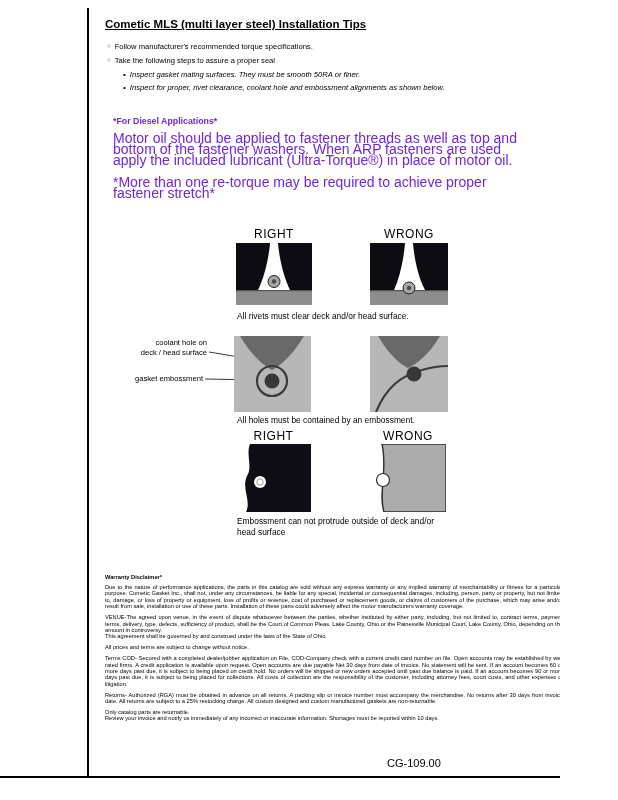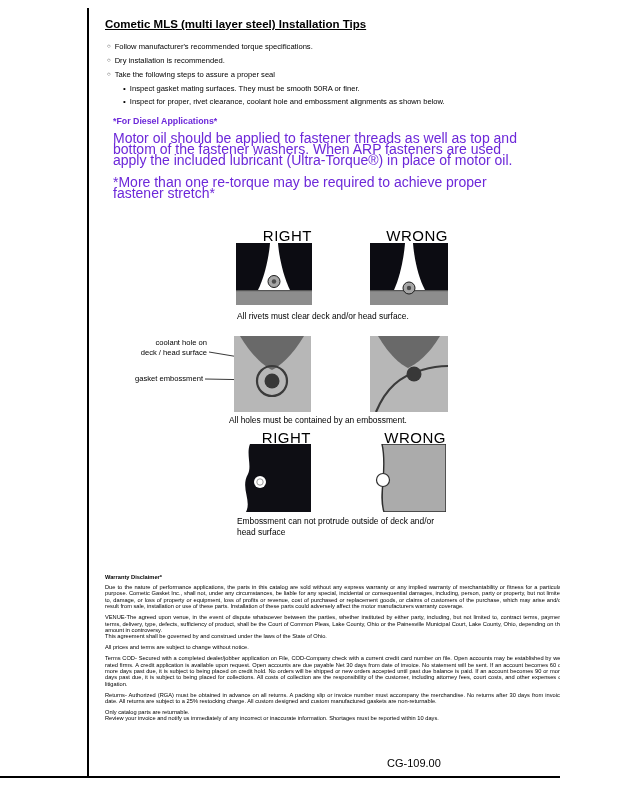--- a/index.html
+++ b/index.html
@@ -10,30 +10,30 @@
   .rule-v{position:absolute;left:87px;top:8px;width:1.5px;height:768px;background:#000;}
   .rule-h{position:absolute;left:0px;top:776px;width:612px;height:1.5px;background:#000;}
 
   .title{
     position:absolute;left:105px;top:18px;margin:0;
     font-size:11.5px;font-weight:bold;text-decoration:underline;color:#000;
   }
 
   .bullets{position:absolute;left:107px;top:40px;width:470px;font-size:7.6px;color:#000;}
   .b-row{line-height:13px;white-space:nowrap;}
-  .b-sub{margin-left:16px;}
+  .b-sub{margin-left:16px;font-style:italic;}
   .m1::before{content:"\25CB";font-size:6px;margin-right:4px;position:relative;top:-1px;}
   .m2::before{content:"\2022";font-size:8px;margin-right:4px;}
 
   .diesel{position:absolute;left:113px;top:116px;width:424px;color:#6d28d9;}
   .diesel h2{margin:0 0 7px 0;font-size:8.8px;font-weight:bold;}
   .diesel p{margin:0 0 11px 0;font-size:14px;line-height:11px;}
   .diesel p.note{margin-bottom:5px;}
 
-  .fig-label{position:absolute;font-size:15px;letter-spacing:0.5px;color:#000;text-align:right;}
+  .fig-label{position:absolute;font-size:12px;letter-spacing:0.5px;color:#000;text-align:center;}
   .fig-caption{position:absolute;font-size:8.4px;color:#000;}
   .pointer-label{position:absolute;font-size:7.6px;color:#000;text-align:right;line-height:10px;}
   svg.fig{position:absolute;display:block;}
 
   .warranty{position:absolute;left:105px;top:574px;width:458px;color:#000;}
   .warranty h3{margin:0 0 4px 0;font-size:5.7px;font-weight:bold;}
   .warranty p{margin:0 0 4.5px 0;font-size:5.7px;line-height:6.4px;text-align:justify;}
   .warranty p.tight{margin-bottom:0;}
   .warranty p.last{margin-bottom:0;}
 
@@ -44,21 +44,20 @@
 
 <div class="page">
 
   <div class="rule-v"></div>
   <div class="rule-h"></div>
 
   <h1 class="title">Cometic MLS (multi layer steel) Installation Tips</h1>
 
   <div class="bullets">
     <div class="b-row"><span class="m1"></span><span>Follow manufacturer's recommended torque specifications.</span></div>
-    <div class="b-row"><span class="m1"></span><span>Dry installation is recommended.</span></div>
     <div class="b-row"><span class="m1"></span><span>Take the following steps to assure a proper seal</span></div>
     <div class="b-row b-sub"><span class="m2"></span><span>Inspect gasket mating surfaces.  They must be smooth 50RA or finer.</span></div>
     <div class="b-row b-sub"><span class="m2"></span><span>Inspect for proper, rivet clearance, coolant hole and embossment alignments as shown below.</span></div>
   </div>
 
   <div class="diesel">
     <h2>*For Diesel Applications*</h2>
     <p>Motor oil should be applied to fastener threads as well as top and bottom of the fastener washers. When ARP fasteners are used apply the included lubricant (Ultra-Torque®) in place of motor oil.</p>
     <p class="note">*More than one re-torque may be required to achieve proper fastener stretch*</p>
   </div>
@@ -102,21 +101,21 @@
     <path d="M6,0 C18,20 30,30 38,34 C46,30 58,20 70,0 Z" fill="#696969"></path>
     <circle cx="38" cy="45" r="15" fill="none" stroke="#3b3b3b" stroke-width="2.2"></circle>
     <circle cx="38" cy="45" r="7.5" fill="#383838"></circle>
   </svg>
   <svg class="fig" style="left:370px;top:336px;" width="78" height="76" viewBox="0 0 78 76">
     <rect width="78" height="76" fill="#b7b7b7"></rect>
     <path d="M8,0 C20,20 30,28 38,32 C46,28 58,20 70,0 Z" fill="#696969"></path>
     <path d="M6,76 C16,52 30,40 52,34 C62,31 70,30 78,30" fill="none" stroke="#3b3b3b" stroke-width="2.2"></path>
     <circle cx="44" cy="38" r="7.5" fill="#383838"></circle>
   </svg>
-  <div class="fig-caption" style="left:229px;top:415px;">All holes must be contained by an embossment.</div>
+  <div class="fig-caption" style="left:237px;top:415px;">All holes must be contained by an embossment.</div>
 
   <div class="fig-label" style="left:236px;top:429px;width:75px;">RIGHT</div>
   <div class="fig-label" style="left:370px;top:429px;width:76px;">WRONG</div>
 
   <svg class="fig" style="left:236px;top:444px;" width="75" height="68" viewBox="0 0 75 68">
     <rect width="75" height="68" fill="#ffffff"></rect>
     <path d="M14,0 H75 V68 H10 C16,56 4,44 12,30 C16,22 10,10 14,0 Z" fill="#0e0e14"></path>
     <circle cx="24" cy="38" r="6" fill="#ffffff"></circle>
     <circle cx="24" cy="38" r="3.2" fill="none" stroke="#9a9a9a" stroke-width="1"></circle>
   </svg>

